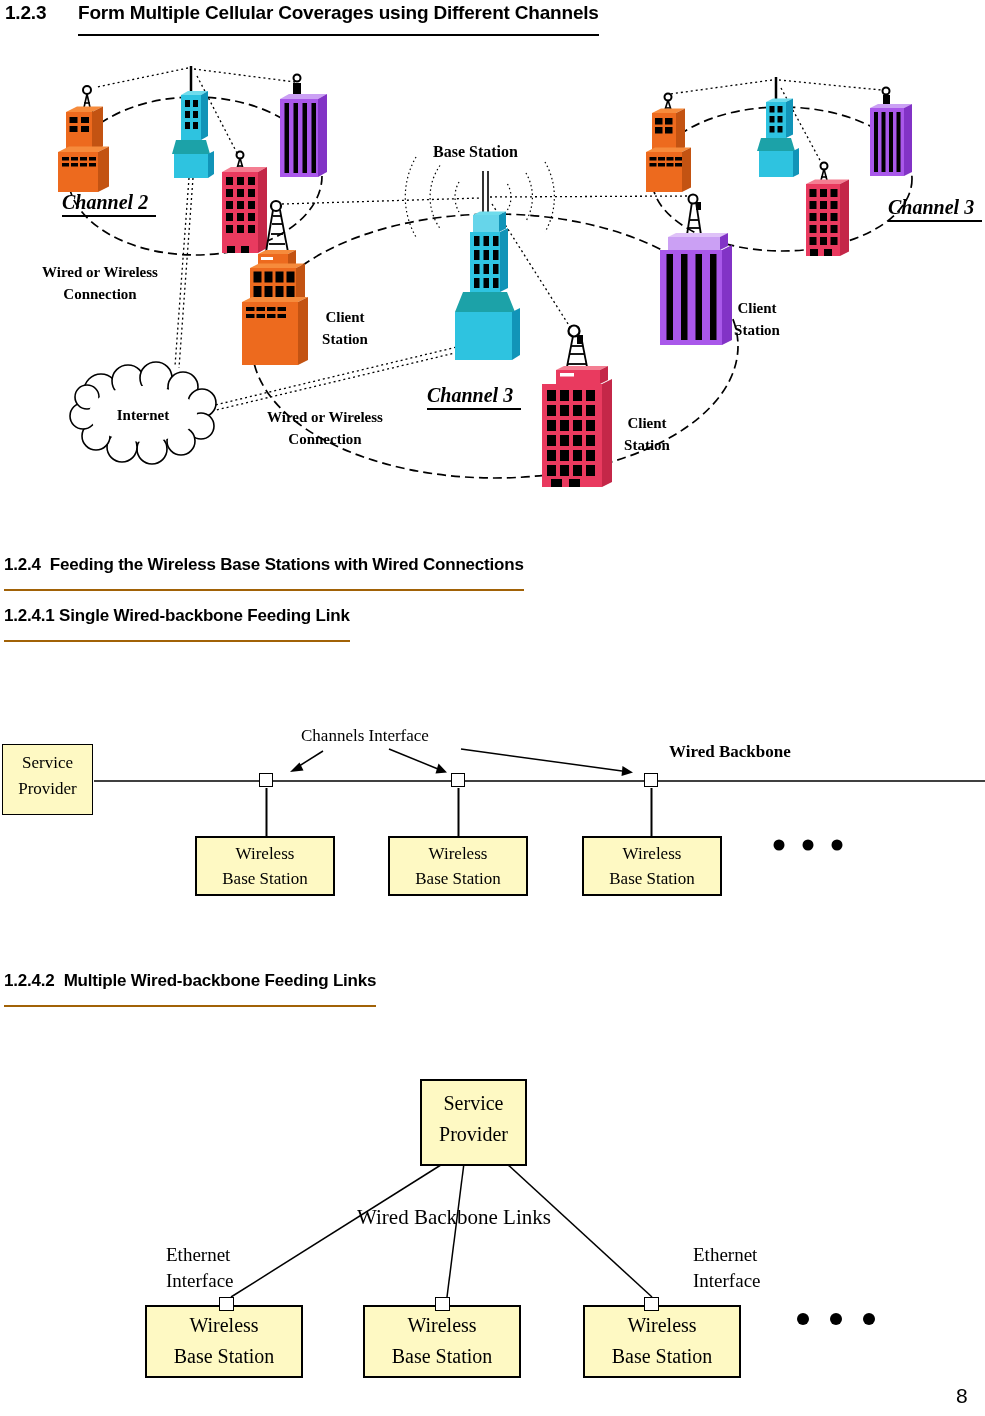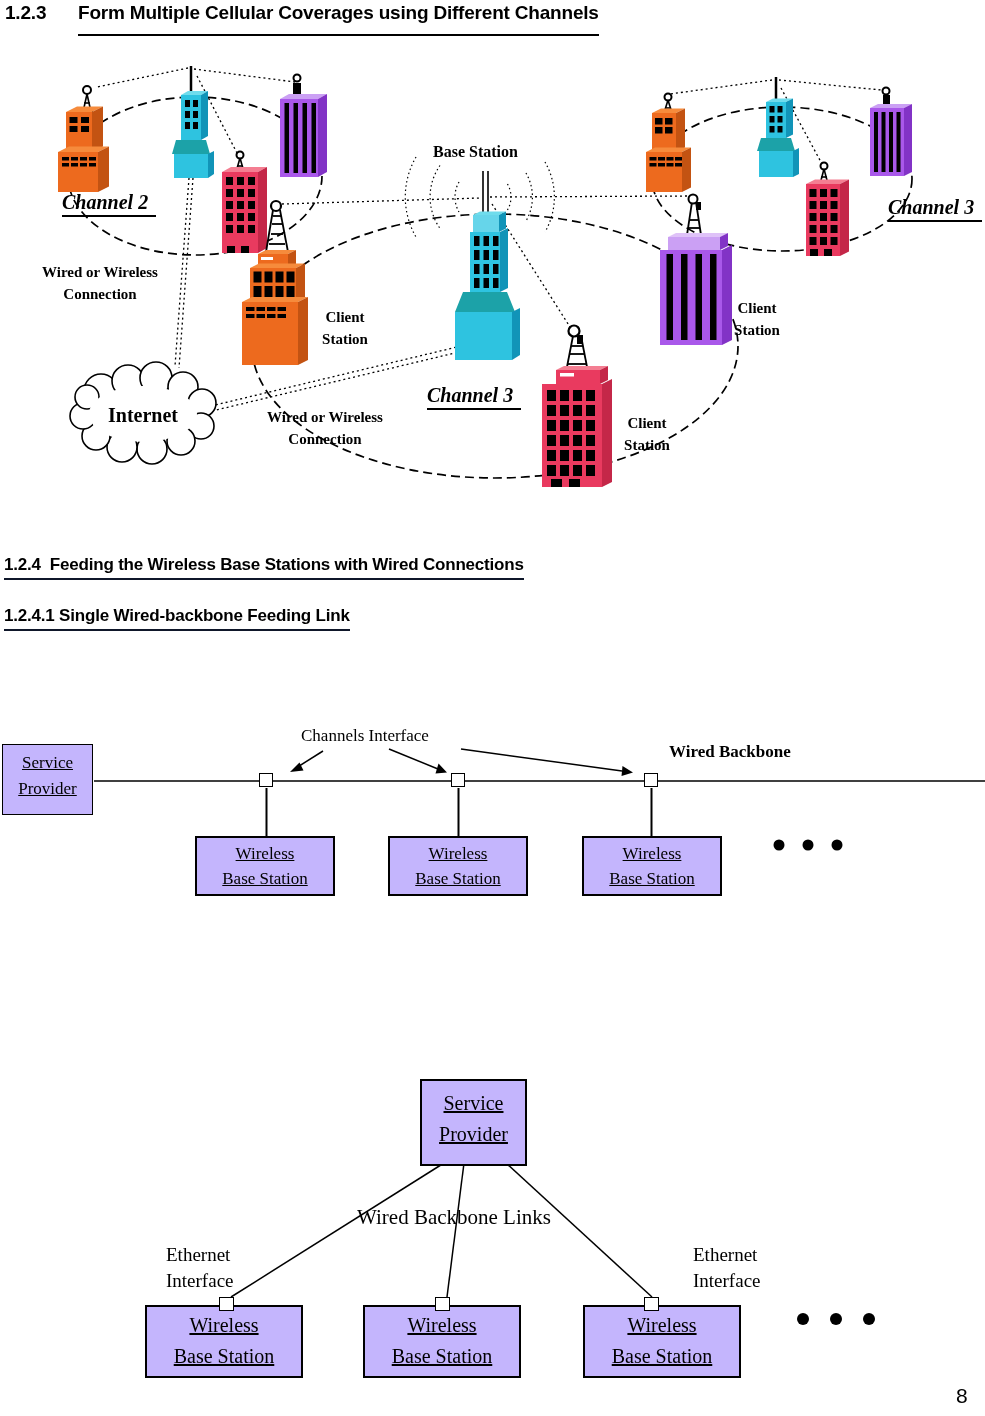--- a/index.html
+++ b/index.html
@@ -4,28 +4,28 @@
 <style>
   html,body{margin:0;padding:0;background:#ffffff;}
   #page{position:relative;width:985px;height:1416px;background:#ffffff;overflow:hidden;
         font-family:"Liberation Sans","DejaVu Sans",sans-serif;color:#000;}
   .abs{position:absolute;}
   svg{position:absolute;left:0;top:0;z-index:1;}
   .ovl{z-index:2;}
   
   .h-sans{font-weight:bold;white-space:pre;letter-spacing:-0.2px;}
   .h1{font-size:19px;}
-  .h2{font-size:17px;border-bottom:2px solid #0f172a;padding-bottom:3px;}
+  .h2{font-size:17px;border-bottom:2px solid #a16207;padding-bottom:14px;}
   .flab{font-family:"Liberation Serif","DejaVu Serif",serif;font-weight:bold;font-size:15px;line-height:22px;text-align:center;}
   .chan{font-family:"Liberation Serif","DejaVu Serif",serif;font-weight:bold;font-style:italic;font-size:20px;
         border-bottom:2.5px solid #000;padding:0 8px 1px 0;}
   .bslab{font-family:"Liberation Serif","DejaVu Serif",serif;font-weight:bold;font-size:16px;}
   
-  .nodebox{position:absolute;z-index:2;background:#c4b5fd;border:2px solid #000;text-align:center;
-           font-family:"Liberation Serif","DejaVu Serif",serif;text-decoration:underline;}
+  .nodebox{position:absolute;z-index:2;background:#fef9c3;border:2px solid #000;text-align:center;
+           font-family:"Liberation Serif","DejaVu Serif",serif;}
   .wbs1{width:136px;height:53px;font-size:17px;line-height:25px;padding-top:3px;}
   .wbs2{width:154px;height:66px;font-size:20px;line-height:31px;padding-top:3px;}
   .sp1{width:89px;height:64px;font-size:17px;line-height:26px;padding-top:5px;border-width:1.5px;}
   .sp2{width:103px;height:76px;font-size:20px;line-height:31px;padding-top:7px;}
   .d2lab{font-family:"Liberation Serif","DejaVu Serif",serif;font-size:17px;}
   .d3lab{font-family:"Liberation Serif","DejaVu Serif",serif;font-size:21px;}
   .ethlab{font-family:"Liberation Serif","DejaVu Serif",serif;font-size:19px;line-height:26px;margin-left:28px;}
   .sq{position:absolute;z-index:3;background:#fff;border:1.8px solid #000;}
   .pgnum{font-size:21px;}
 </style>
@@ -456,20 +456,21 @@
     </g>
   </g>
 </svg>
 
 <div class="abs ovl" style="left:5px;top:2px;display:flex;">
   <span class="h-sans h1" style="width:73px;">1.2.3</span>
   <span class="h-sans h1" style="border-bottom:2px solid #000;padding-bottom:10px;">Form Multiple Cellular Coverages using Different Channels</span>
 </div>
 <div class="abs ovl h-sans h2" style="left:4px;top:555px;">1.2.4  Feeding the Wireless Base Stations with Wired Connections</div>
 <div class="abs ovl h-sans h2" style="left:4px;top:606px;">1.2.4.1 Single Wired-backbone Feeding Link</div>
+<div class="abs ovl h-sans h2" style="left:4px;top:971px;">1.2.4.2  Multiple Wired-backbone Feeding Links</div>
 
 <div class="abs ovl bslab" style="left:433px;top:143px;">Base Station</div>
 <div class="abs ovl chan" style="left:62px;top:191px;">Channel 2</div>
 <div class="abs ovl chan" style="left:862px;top:196px;margin-left:26px;">Channel 3</div>
 <div class="abs ovl chan" style="left:427px;top:384px;">Channel 3</div>
 
 <div class="abs ovl flab" style="left:20px;top:261px;width:160px;">
   <div>Wired or Wireless</div>
   <div>Connection</div>
 </div>
@@ -483,21 +484,21 @@
   <div>Station</div>
 </div>
 <div class="abs ovl flab" style="left:724px;top:297px;width:66px;">
   <div>Client</div>
   <div>Station</div>
 </div>
 <div class="abs ovl flab" style="left:613px;top:412px;width:68px;">
   <div>Client</div>
   <div>Station</div>
 </div>
-<div class="abs ovl flab" style="left:103px;top:404px;width:80px;font-size:20px;">Internet</div>
+<div class="abs ovl flab" style="left:103px;top:404px;width:80px;font-size:15px;">Internet</div>
 
 <div class="nodebox sp1" style="left:2px;top:744px;">
   <div>Service</div>
   <div>Provider</div>
 </div>
 <div class="abs ovl d2lab" style="left:301px;top:726px;">Channels Interface</div>
 <div class="abs ovl d2lab" style="left:669px;top:742px;font-weight:bold;">Wired Backbone</div>
 
 <div class="sq" style="left:259px;top:773px;width:12px;height:12px;"></div>
 <div class="sq" style="left:451px;top:773px;width:12px;height:12px;"></div>

